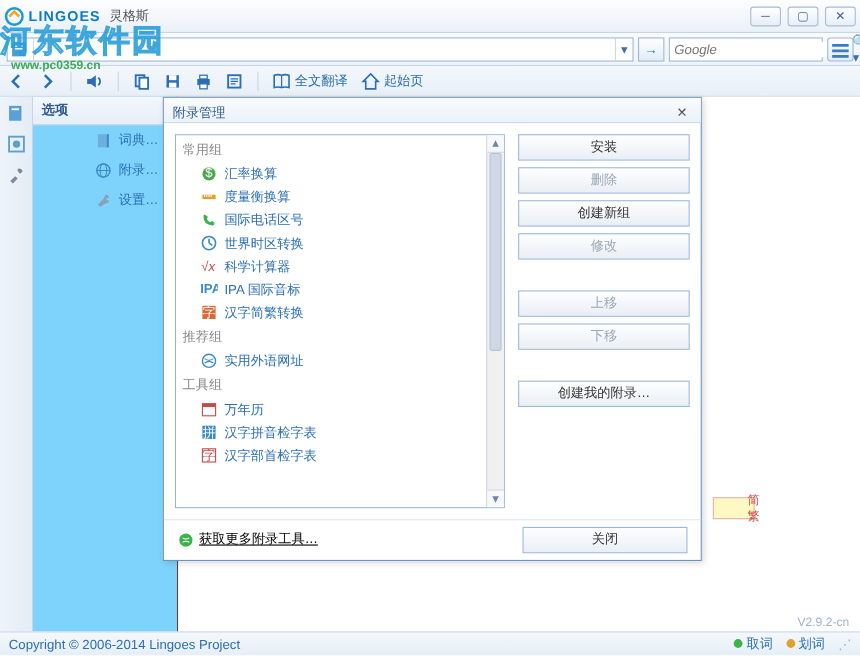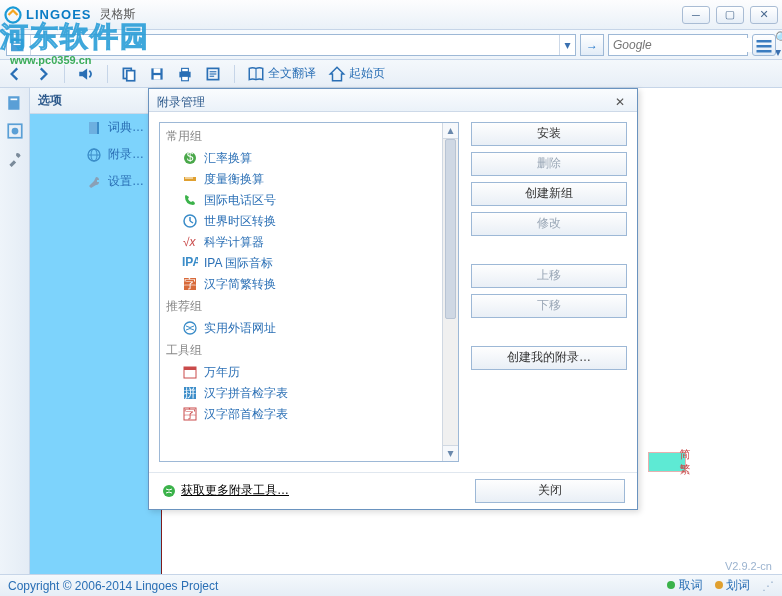--- a/index.html
+++ b/index.html
@@ -75,21 +75,21 @@
 .dlg-btns { flex: 1; display: flex; flex-direction: column; gap: 6px; }
 .btn { height: 24px; border: 1px solid #9db8d6; background: linear-gradient(#fefefe,#e9eff6); color: #333; display: flex; align-items: center; justify-content: center; cursor: pointer; }
 .btn.disabled { color: #9aa7b6; }
 .btn-spacer { height: 16px; }
 
 .dlg-footer { height: 42px; border-top: 1px solid #e0e7ef; display: flex; align-items: center; padding: 0 12px; }
 .more-link { color: #000000; text-decoration: underline; display: flex; align-items: center; gap: 4px; }
 .close-btn { margin-left: auto; width: 150px; }
 
 
-.badge { position: absolute; right: 96px; bottom: 102px; width: 24px; height: 20px; border: 1px solid #e6b0b0; background: #5eead4; color: #c94a4a; font-size: 11px; display: flex; align-items: center; justify-content: center; padding-left: 36px; }
+.badge { position: absolute; right: 96px; bottom: 102px; width: 24px; height: 20px; border: 1px solid #e6b0b0; background: #fef9c3; color: #c94a4a; font-size: 11px; display: flex; align-items: center; justify-content: center; padding-left: 36px; }
 
 
 svg { width: 100%; height: 100%; }
 </style>
 </head>
 <body>
 
 <div class="titlebar">
   <div class="logo-area">
     <span class="logo-icon">

